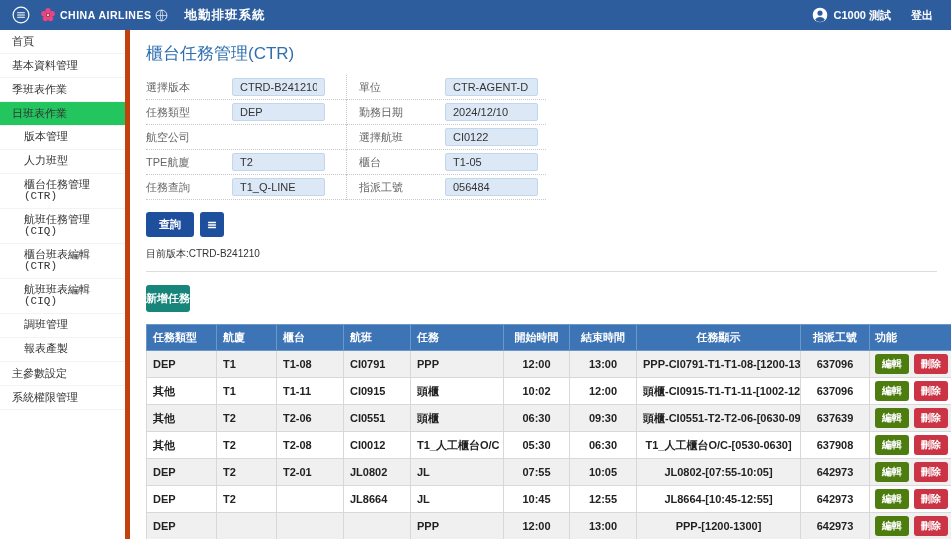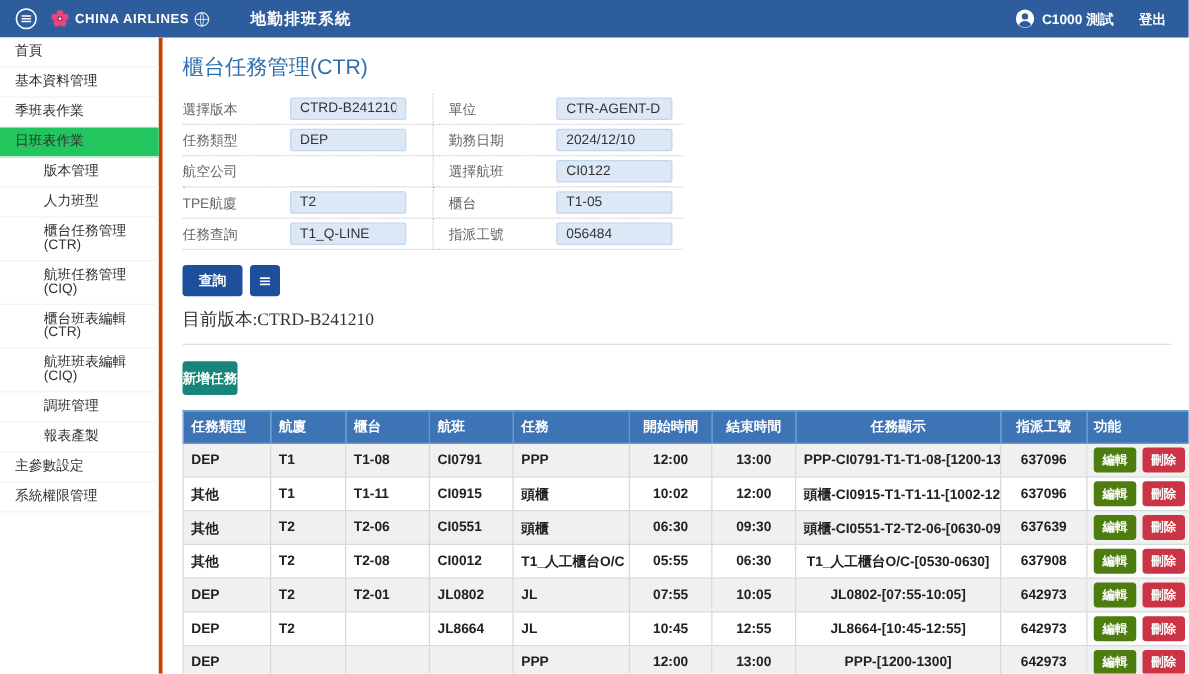--- a/index.html
+++ b/index.html
@@ -10,49 +10,49 @@
     background:#fff;
   }
   
   .topbar {
     height:30px; background:#2e5d9e; color:#fff;
     display:flex; align-items:center;
   }
   .menu-btn { margin-left:12px; width:18px; height:18px; cursor:pointer; display:flex; }
   .logo { display:flex; align-items:center; margin-left:10px; cursor:pointer;justify-content:space-between; }
   .brand-text { font-size:10.5px; font-weight:bold; letter-spacing:0.5px; margin:0 4px 0 4px; white-space:nowrap; }
-  .app-title { font-size:12.5px; font-weight:bold; margin-left:32px; letter-spacing:1px; }
+  .app-title { font-size:12.5px; font-weight:bold; margin-left:16px; letter-spacing:1px; }
   .topbar-right { margin-left:auto; display:flex; align-items:center; }
   .user-block { display:flex; align-items:center; gap:6px; font-size:11px; font-weight:bold; cursor:pointer; }
   .logout { font-size:11px; font-weight:bold; margin:0 18px 0 20px; cursor:pointer; }
   
   .layout { display:flex; height:509px; }
-  .sidebar { width:130px; flex-shrink:0; border-right:3px solid #c2410c; background:#fff; }
+  .sidebar { width:130px; flex-shrink:0; border-right:5px solid #c2410c; background:#fff; }
   .sidebar-item { font-size:11px; color:#333; padding:6px 8px 6px 12px; border-bottom:1px solid #f3f3f3; cursor:pointer; line-height:11px; }
-  .sidebar-item.sub { padding-left:35px; }
+  .sidebar-item.sub { padding-left:24px;font-family:Liberation Mono, monospace; }
   .sidebar-item.active { background:#22c55e; }
   
   .main { flex:1; padding:8px 0 0 16px; overflow:hidden; }
   .page-title { color:#2f6fb0; font-size:17px; font-weight:500; margin:4px 0 10px 0; }
   
   .form-grid { width:400px; }
   .form-row { display:flex; }
   .form-cell { display:flex; align-items:center; width:50%; border-bottom:1px dotted #c9c9c9; padding:3px 0; }
   .form-cell.right { border-left:1px dotted #c9c9c9; padding-left:12px; }
   .form-label { width:86px; flex-shrink:0; font-size:11px; color:#666; }
   .form-input {
     background:#dce8f6; border:1px solid #c2d6ec; border-radius:2px;
     height:18px; width:93px; font-size:11px; color:#333; padding:0 7px;
     font-family:inherit;
   }
   
   .actions-row { margin-top:12px; display:flex; gap:6px; }
   .btn-query { background:#1e4f9c; color:#fff; border:none; border-radius:3px; font-size:11px; font-weight:bold; padding:5px 13px; cursor:pointer; font-family:inherit; }
   .btn-list { background:#1e4f9c; border:none; border-radius:3px; width:24px; display:flex; align-items:center; justify-content:center; cursor:pointer; }
-  .current-version { font-size:14px; color:#333; margin-top:10px;font-family:Liberation Serif, serif; }
+  .current-version { font-size:10px; color:#333; margin-top:10px; }
   .divider { border-top:1px solid #ddd; margin:10px 14px 0 0; }
   .btn-add { background:#17857a; color:#fff; border:none; border-radius:3px; font-size:11px; font-weight:bold; padding:6px 0; margin-top:13px; cursor:pointer; font-family:inherit; }
   
   .task-table { border-collapse:collapse; table-layout:fixed; width:821px; margin-top:12px; font-size:11px; }
   .task-table th {
     background:#3d74b5; color:#fff; font-weight:bold;
     border:1px solid #6b97c9; padding:5px 6px; height:12px;
   }
   .task-table td {
     border:1px solid #d8d8d8; padding:4px 6px; color:#222; font-weight:bold;
@@ -257,21 +257,21 @@
             <td class="c7">頭櫃-CI0551-T2-T2-06-[0630-0930]</td>
             <td class="c8">637639</td>
             <td class="c9"><button class="btn-edit">編輯</button><button class="btn-del">刪除</button></td>
           </tr>
           <tr>
             <td class="c0">其他</td>
             <td class="c1">T2</td>
             <td class="c2">T2-08</td>
             <td class="c3">CI0012</td>
             <td class="c4">T1_人工櫃台O/C</td>
-            <td class="c5">05:55</td>
+            <td class="c5">05:30</td>
             <td class="c6">06:30</td>
             <td class="c7">T1_人工櫃台O/C-[0530-0630]</td>
             <td class="c8">637908</td>
             <td class="c9"><button class="btn-edit">編輯</button><button class="btn-del">刪除</button></td>
           </tr>
           <tr>
             <td class="c0">DEP</td>
             <td class="c1">T2</td>
             <td class="c2">T2-01</td>
             <td class="c3">JL0802</td>

